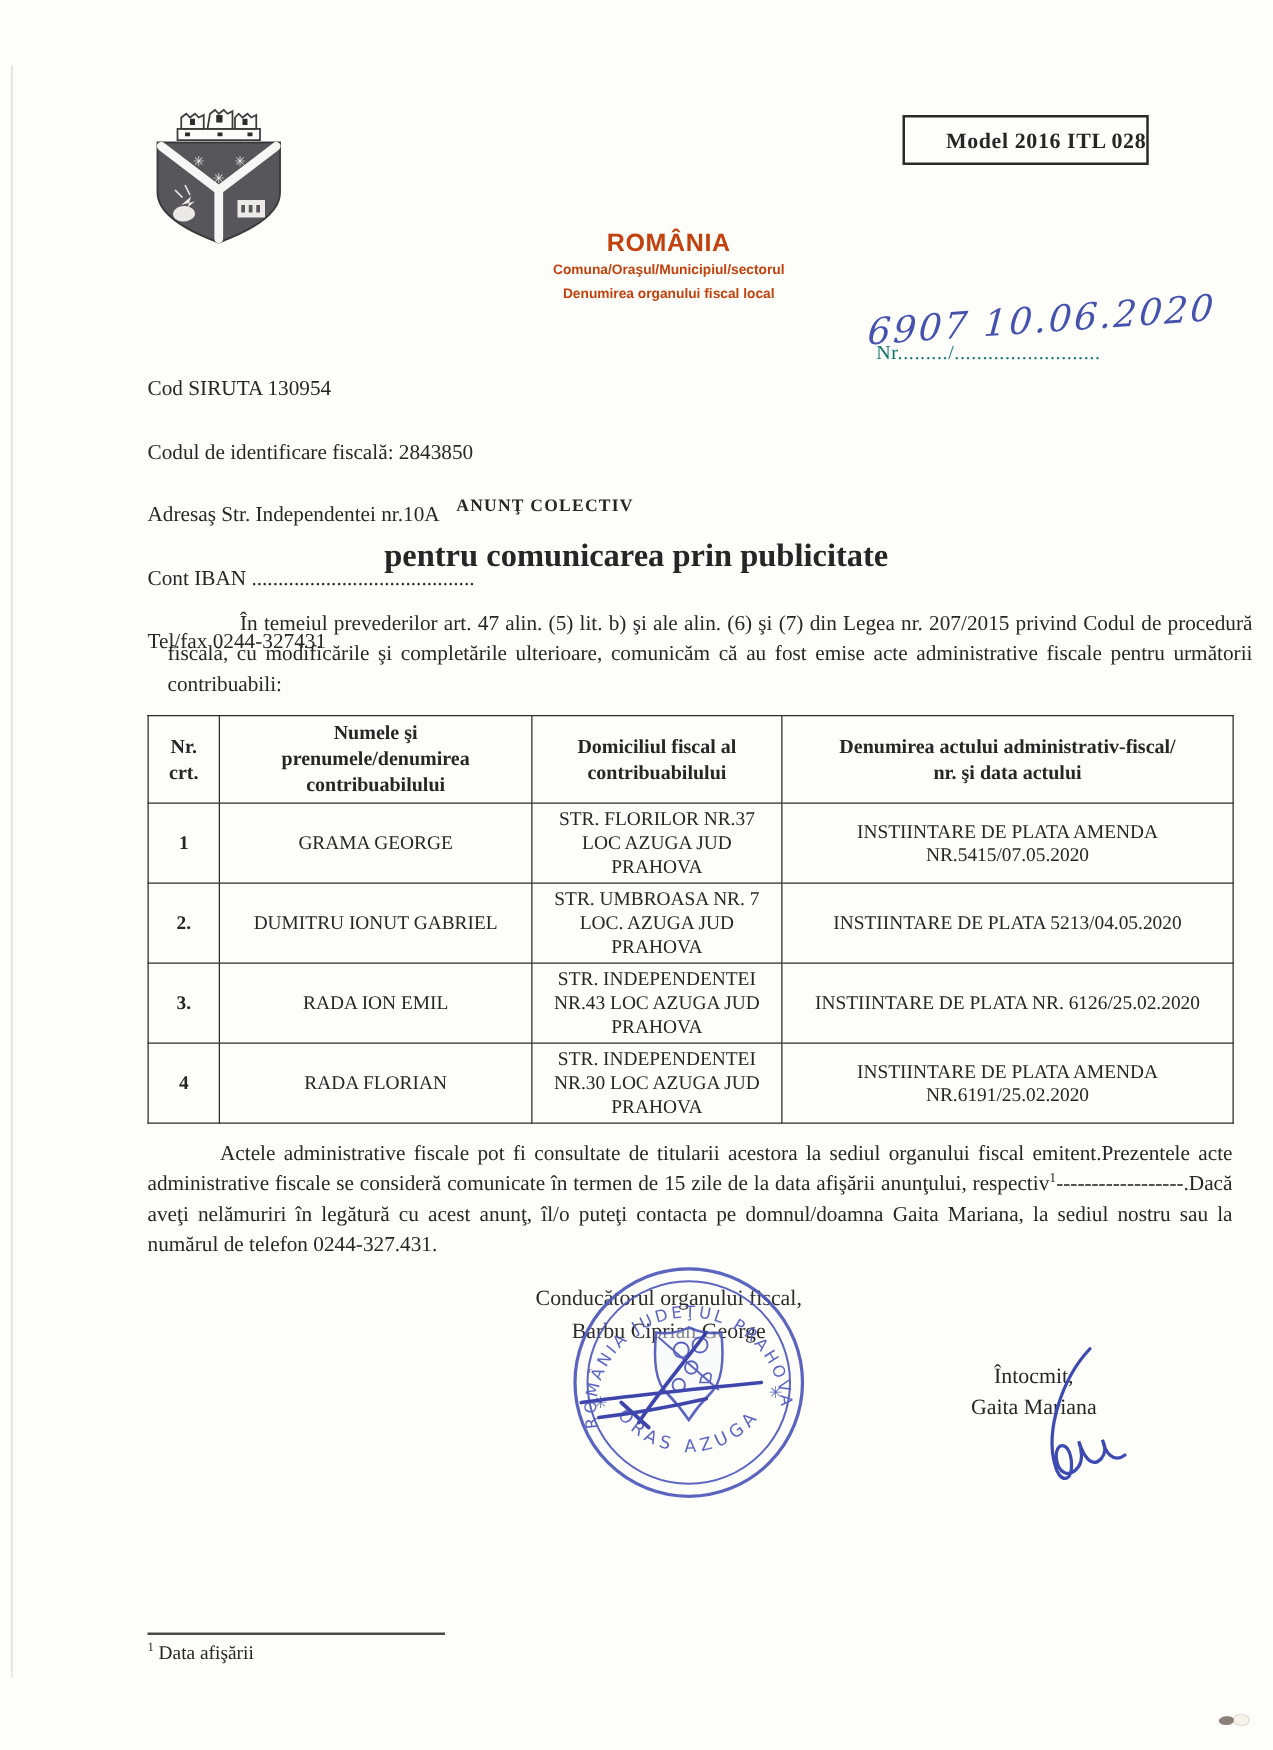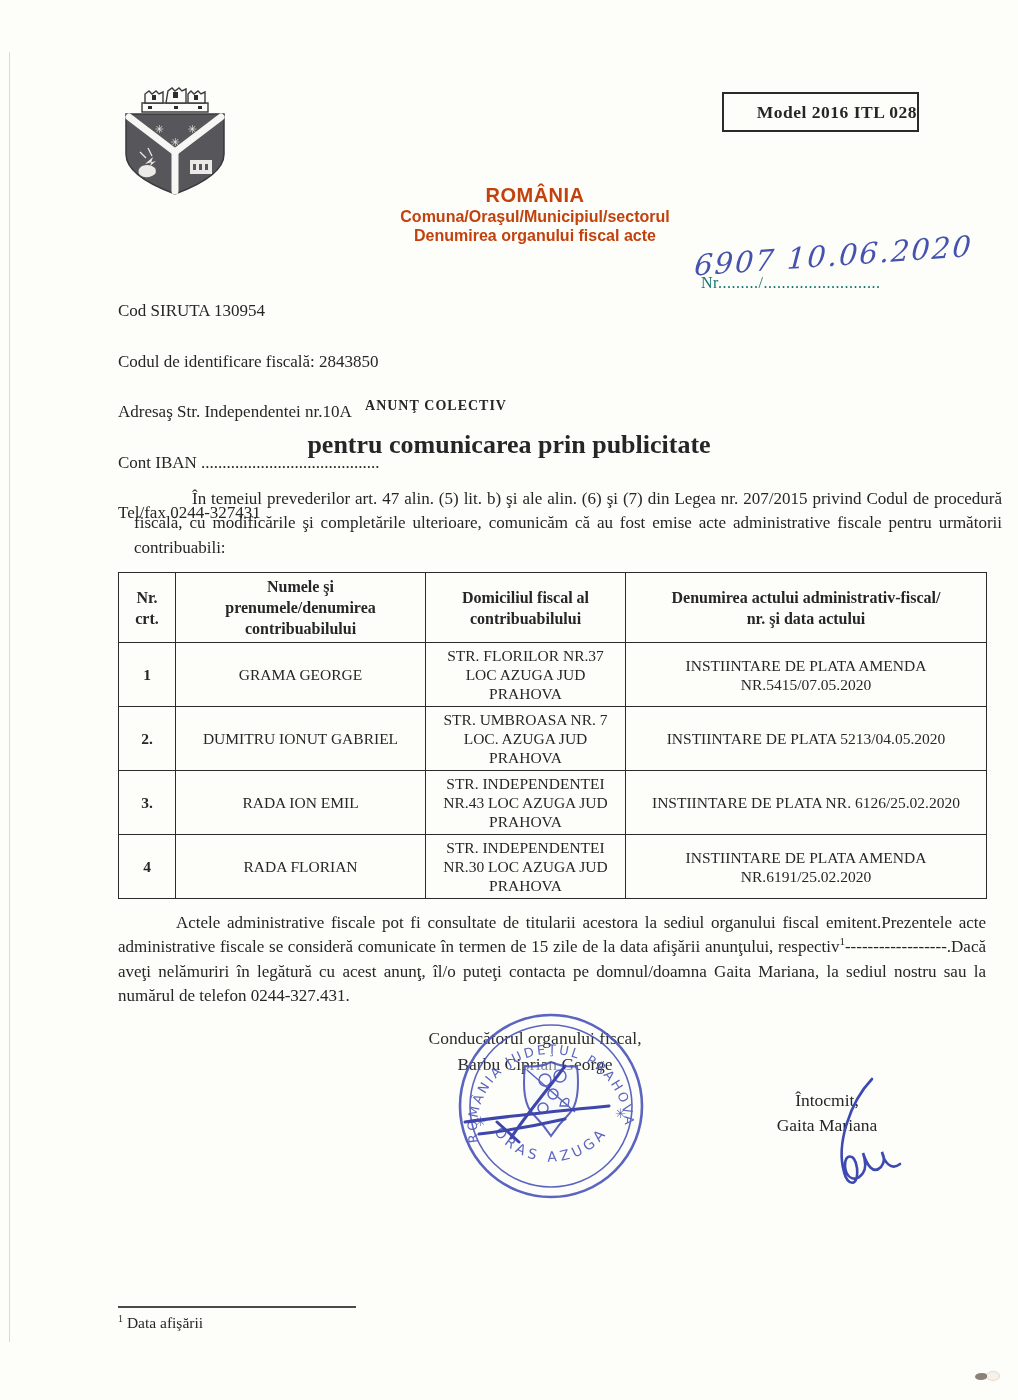--- a/index.html
+++ b/index.html
@@ -20,21 +20,21 @@
   
   .model-box {
     left:722px; top:92px; width:197px; height:40px;
     border:2px solid #2a2a2a; display:flex; align-items:center; justify-content:flex-end;
     font-weight:bold; font-size:17.5px; letter-spacing:.5px;
   }
   .coa { left:112px; top:82px; }
   .hdr-center { left:368px; top:184px; width:334px; text-align:center;
     font-family:"Liberation Sans", sans-serif; font-weight:bold; color:#c2410c; }
   .hdr-country { font-size:20px; letter-spacing:.5px; }
-  .hdr-l1, .hdr-l2 { font-size:16px; line-height:19px; }
+  .hdr-l1, .hdr-l2 { font-size:11px; line-height:19px; }
 
   
   .fiscal { left:118px; top:272px; font-size:17px; line-height:22.6px; width:420px; }
   .fiscal div { white-space:nowrap;margin-top:28px; }
 
   
   .nr-label { left:701px; top:274px; font-size:16px; color:#0f766e; letter-spacing:.5px; }
   .handwritten-nr {
     left:694px; top:238px; width:300px;
     font-family:"DejaVu Serif", serif; font-style:italic;
@@ -132,21 +132,21 @@
     </g>
   </svg>
 
   <div class="abs model-box">
     <span>Model 2016 ITL 028</span>
   </div>
 
   <div class="abs hdr-center">
     <div class="hdr-country">ROMÂNIA</div>
     <div class="hdr-l1">Comuna/Oraşul/Municipiul/sectorul</div>
-    <div class="hdr-l2">Denumirea organului fiscal acte</div>
+    <div class="hdr-l2">Denumirea organului fiscal local</div>
   </div>
 
   <div class="abs fiscal">
     <div>Cod SIRUTA 130954</div>
     <div>Codul de identificare fiscală: 2843850</div>
     <div>Adresaş Str. Independentei nr.10A</div>
     <div>Cont IBAN ..........................................</div>
     <div>Tel/fax 0244-327431</div>
   </div>
 

